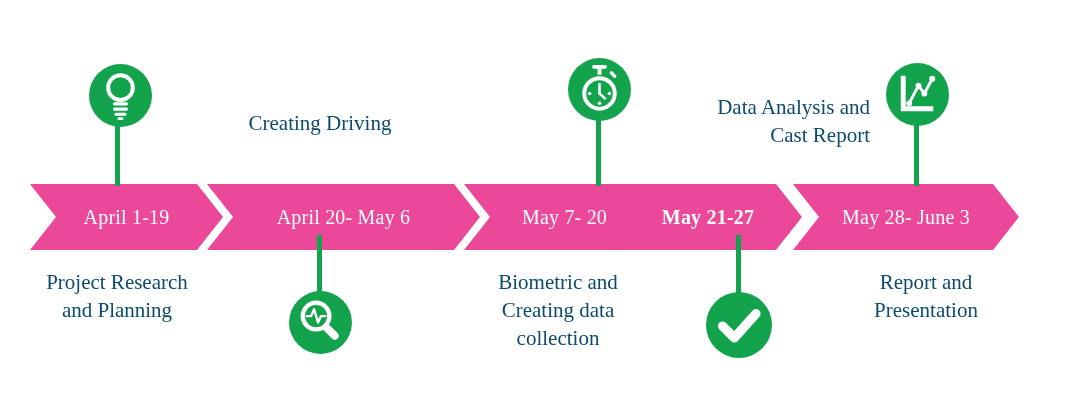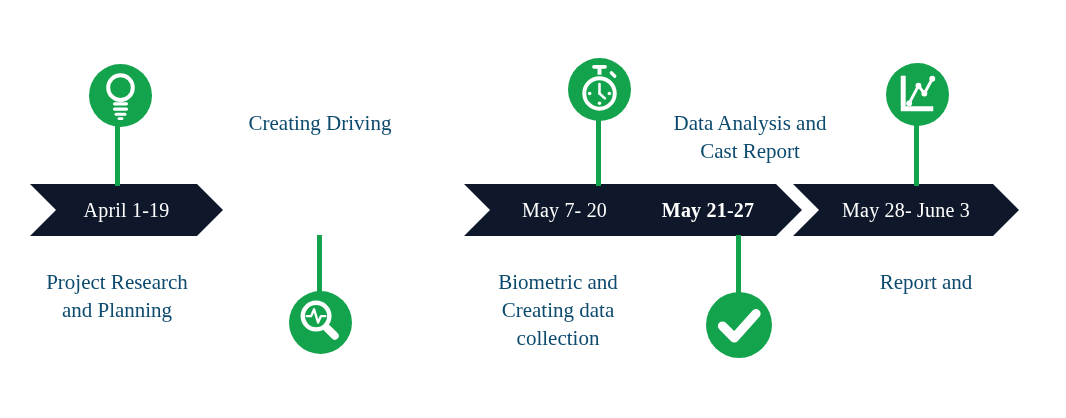--- a/index.html
+++ b/index.html
@@ -2,21 +2,21 @@
 <html><head>
 <meta charset="utf-8">
 <style>
   html,body{margin:0;padding:0;background:#ffffff;}
   .canvas{
     position:relative;width:1066px;height:418px;background:#ffffff;overflow:hidden;
     font-family:"Liberation Serif","DejaVu Serif",serif;
   }
   
   .seg{
-    position:absolute;top:184px;height:52px;background:#0f172a;
+    position:absolute;top:184px;height:66px;background:#ec4899;
     clip-path:polygon(0 0, calc(100% - 26px) 0, 100% 50%, calc(100% - 26px) 100%, 0 100%, 26px 50%);
     display:flex;align-items:center;justify-content:center;
   }
   .seg .date{
     color:#ffffff;font-size:20px;letter-spacing:.2px;white-space:nowrap;
     transform:translateX(0);
   }
   .seg1{left:30px;width:193px;}
   .seg2{left:207px;width:273px;}
   .seg3{left:464px;width:201px;justify-content:center;}
@@ -42,32 +42,35 @@
   .bub3{left:568px;top:58px;}
   .bub4{left:706px;top:292px;width:66px;height:66px;}
   .bub4 svg{width:66px;height:66px;}
   .bub5{left:886px;top:63px;}
 
   
   .label{
     position:absolute;color:#0c4a6e;font-size:21px;line-height:28px;text-align:center;width:240px;
   }
   .lbl-creating{left:200px;top:109px;}
-  .lbl-analysis{left:630px;top:109px;}
+  .lbl-analysis{left:630px;top:93px;text-align:right;}
   .lbl-project{left:-3px;top:268px;}
   .lbl-biometric{left:438px;top:268px;text-align:center;}
   .lbl-report{left:806px;top:268px;}
 </style>
 </head>
 <body>
 
 <div class="canvas">
 
   <div class="seg seg1">
     <span class="date">April 1-19</span>
+  </div>
+  <div class="seg seg2">
+    <span class="date">April 20- May 6</span>
   </div>
   <div class="seg seg3">
     <span class="date">May 7- 20</span>
   </div>
   <div class="seg seg4">
     <span class="date">May 21-27</span>
   </div>
   <div class="seg seg5">
     <span class="date">May 28- June 3</span>
   </div>
@@ -139,15 +142,16 @@
     <div>Project Research</div>
     <div>and Planning</div>
   </div>
   <div class="label lbl-biometric">
     <div>Biometric and</div>
     <div>Creating data</div>
     <div>collection</div>
   </div>
   <div class="label lbl-report">
     <div>Report and</div>
+    <div>Presentation</div>
   </div>
 
 </div>
 
 </body></html>

